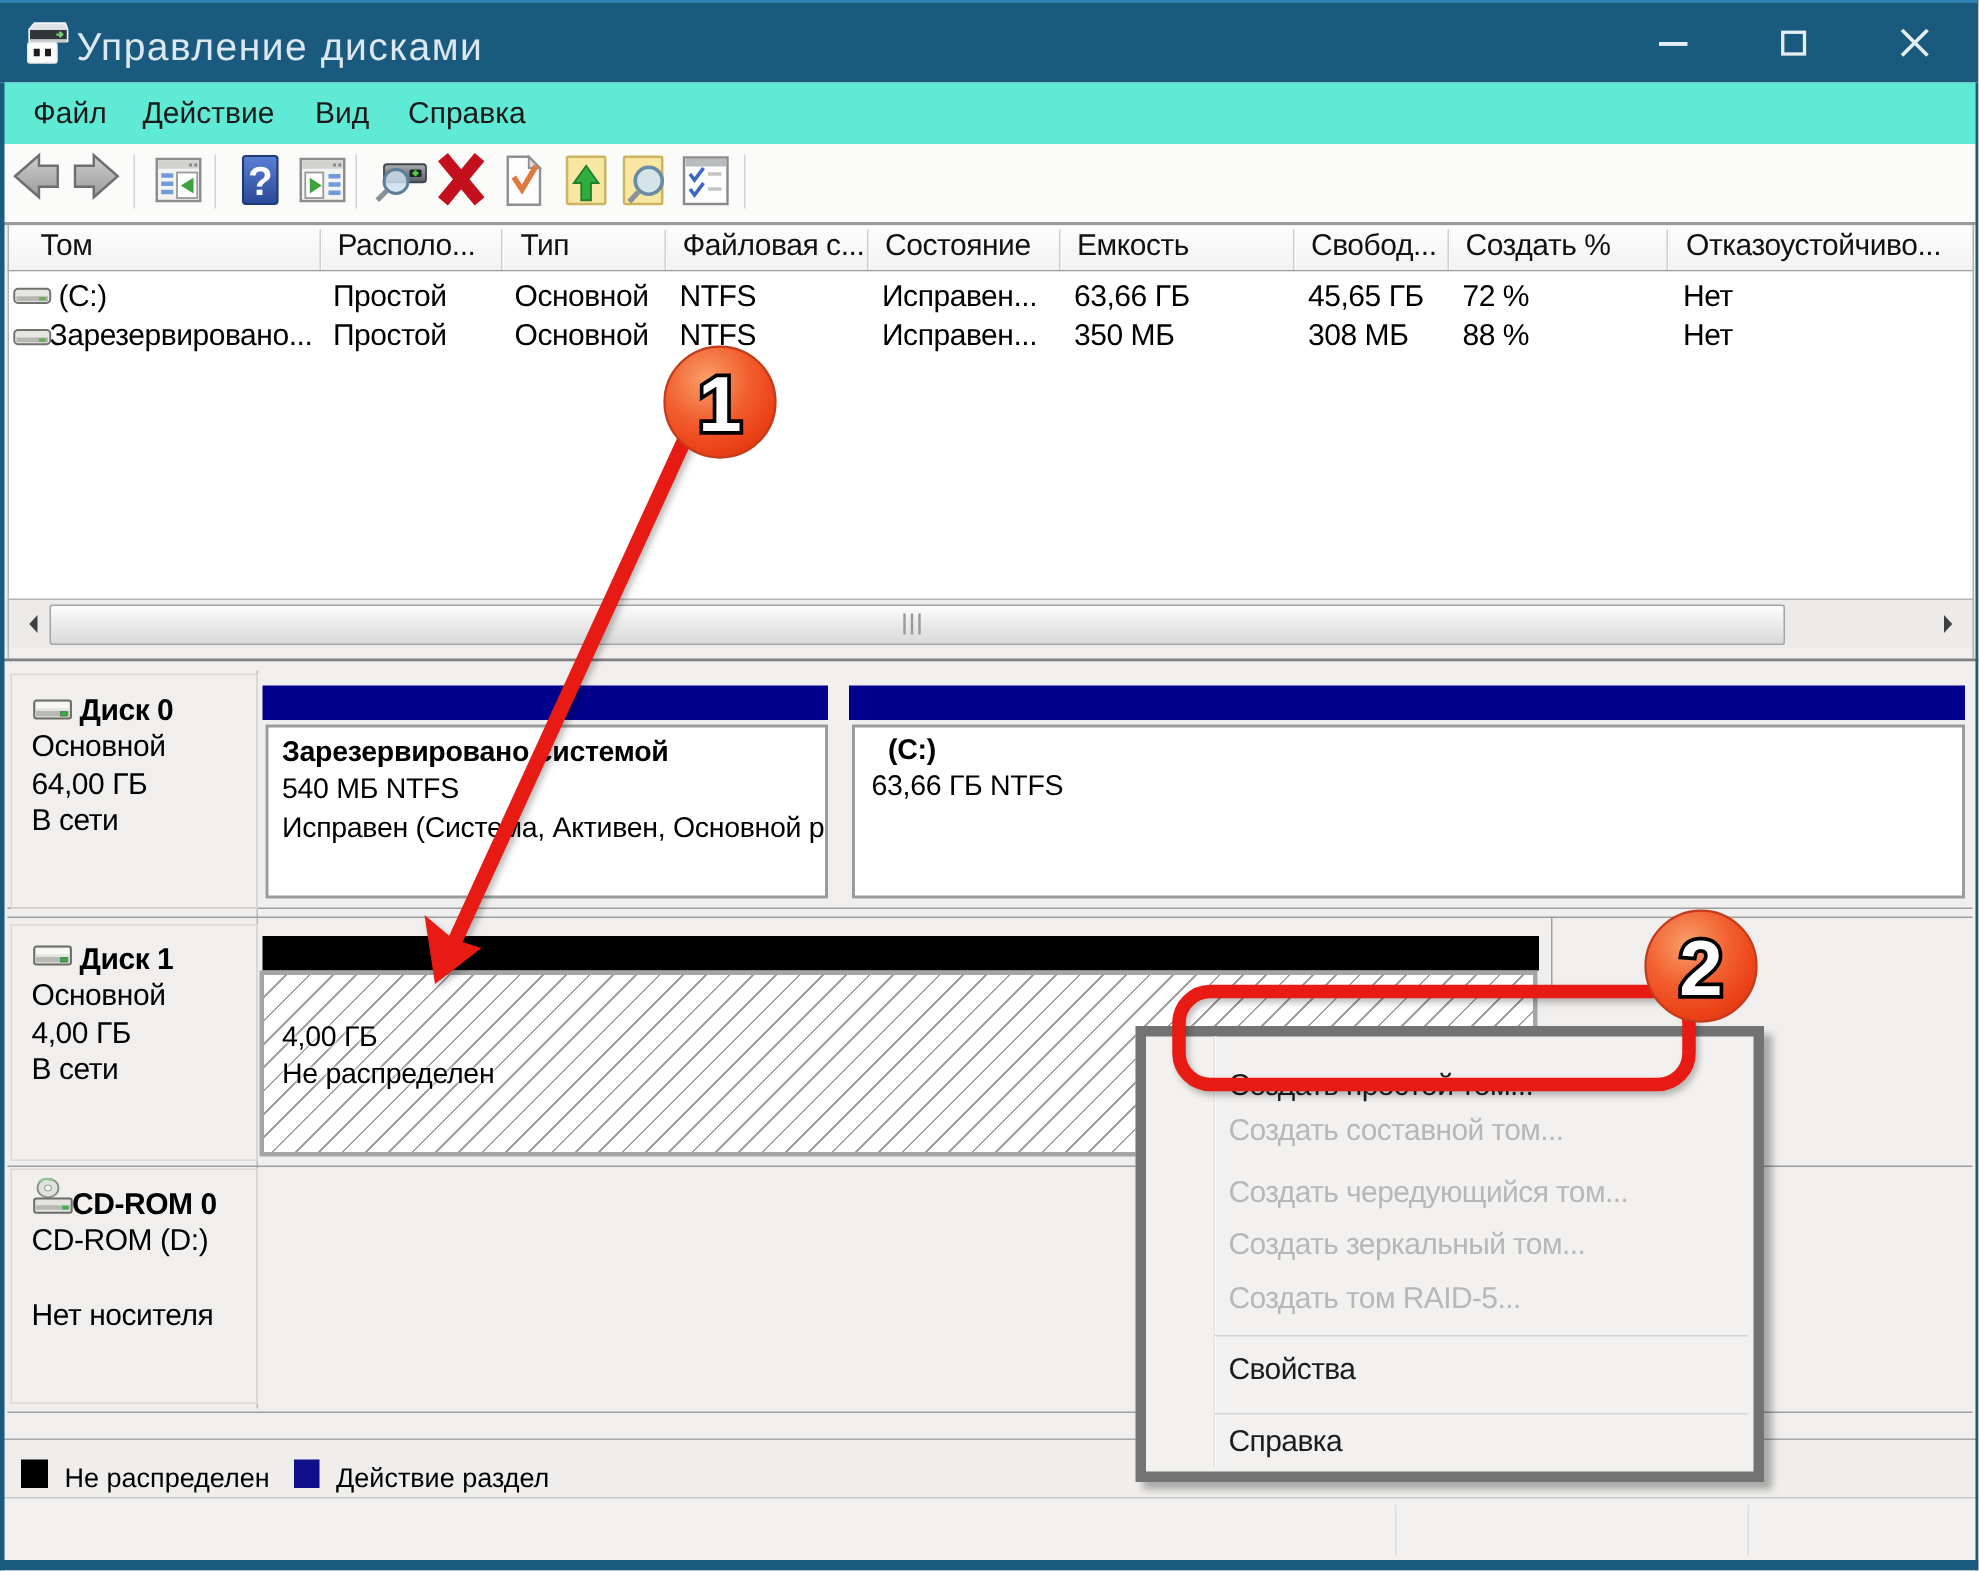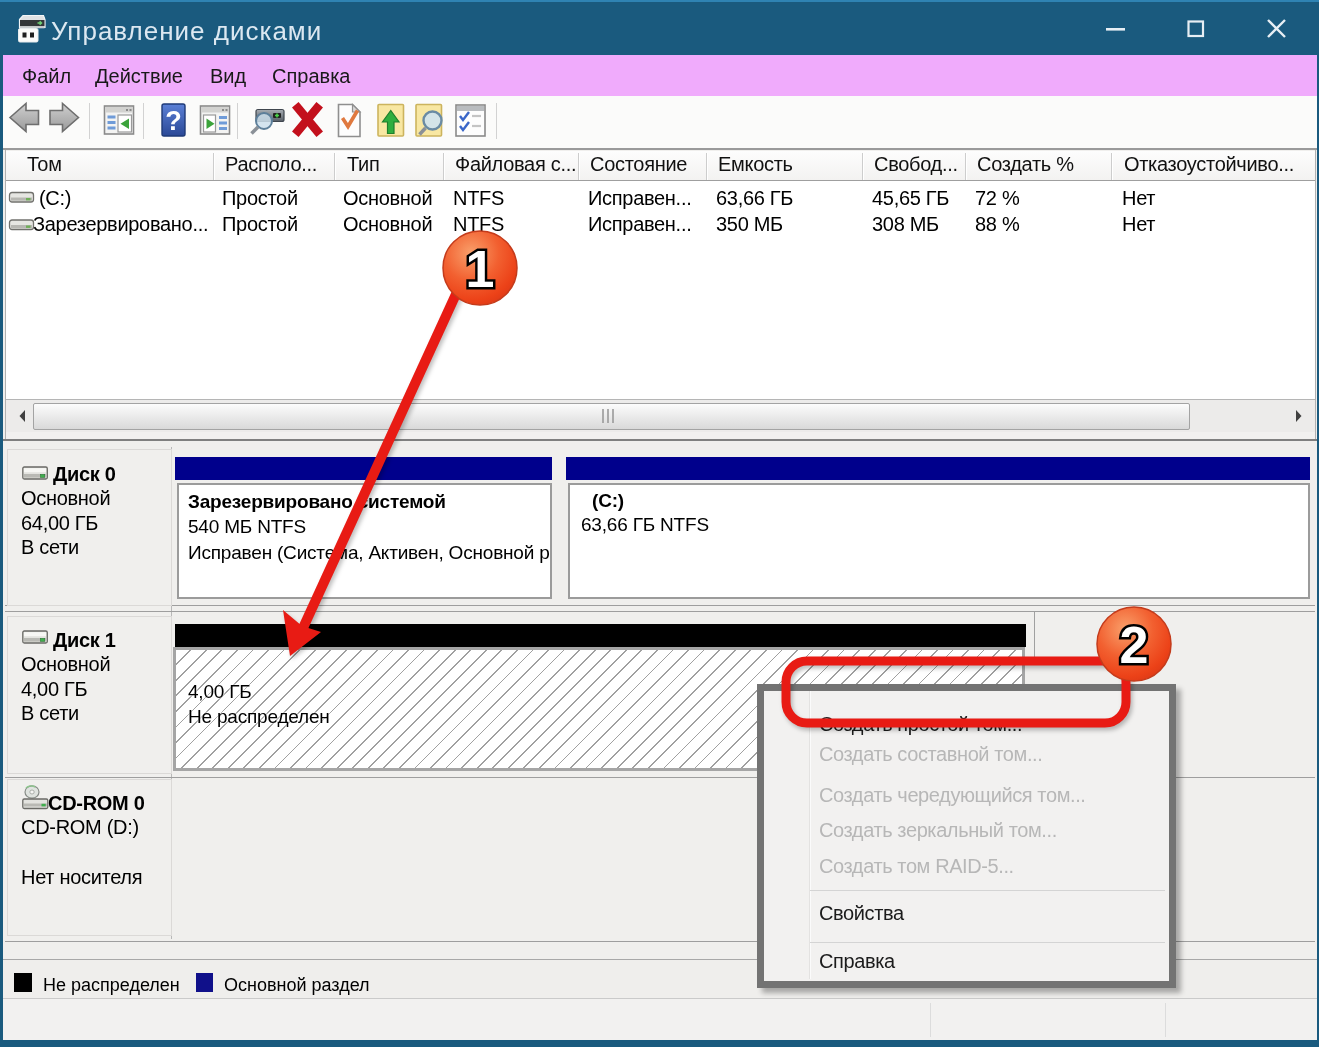--- a/index.html
+++ b/index.html
@@ -4,21 +4,21 @@
   html,body{margin:0;padding:0;}
   body{width:1319px;height:1047px;position:relative;overflow:hidden;
        font-family:"Liberation Sans", sans-serif;background:#f0efed;}
   .abs{position:absolute;}
   .t{position:absolute;white-space:nowrap;}
   
   #titlebar{left:0;top:0;width:1319px;height:55px;background:#1a5a7e;}
   #titletop{left:0;top:0;width:1319px;height:2px;background:#2f83b3;}
   #title{left:51px;top:16px;font-size:26px;color:#dce8f1;letter-spacing:1px;}
   
-  #menubar{left:2px;top:55px;width:1315px;height:41px;background:#f0abfc;}
+  #menubar{left:2px;top:55px;width:1315px;height:41px;background:#5eead4;}
   .menuitem{position:absolute;top:10px;font-size:20px;color:#191919;}
   
   #toolbar{left:2px;top:96px;width:1315px;height:52px;background:#fbfbfa;border-bottom:2px solid #9a9a9a;}
   .tsep{position:absolute;top:7px;width:1px;height:36px;background:#d2d2d2;}
   
   #lhead{left:5px;top:151px;width:1311px;height:29px;background:linear-gradient(#fdfdfd,#f3f2f1);border-bottom:1px solid #9f9f9f;}
   .hsep{position:absolute;top:2px;width:1px;height:27px;background:#cdcdcd;border-right:1px solid #ffffff;}
   .htxt{position:absolute;top:2px;font-size:20px;color:#111;letter-spacing:-0.3px;}
   
   #tbody{left:5px;top:181px;width:1311px;height:218px;background:#ffffff;border-bottom:1px solid #b5b5b5;}
@@ -311,21 +311,21 @@
     </svg>
     <div class="dlab-b" style="left:46px;top:351px">CD-ROM 0</div>
     <div class="dlab" style="left:19px;top:375px">CD-ROM (D:)</div>
     <div class="dlab" style="left:19px;top:425px">Нет носителя</div>
   </div>
 
   <div class="abs" id="legend">
     <div class="abs" style="left:14px;top:13px;width:18px;height:19px;background:#000"></div>
     <div class="t" style="left:43px;top:15px;font-size:18px;color:#000">Не распределен</div>
     <div class="abs" style="left:196px;top:13px;width:17px;height:19px;background:#10108a"></div>
-    <div class="t" style="left:224px;top:15px;font-size:18px;color:#000">Основной раздел</div>
+    <div class="t" style="left:224px;top:15px;font-size:18px;color:#000">Действие раздел</div>
   </div>
 
   <div class="abs" id="status">
     <div class="abs" style="left:930px;top:4px;width:1px;height:34px;background:#dcdcdc"></div>
     <div class="abs" style="left:1165px;top:4px;width:1px;height:34px;background:#dcdcdc"></div>
   </div>
   <div class="abs" id="btm"></div>
   <div class="abs" id="bl"></div>
   <div class="abs" id="br"></div>
 

